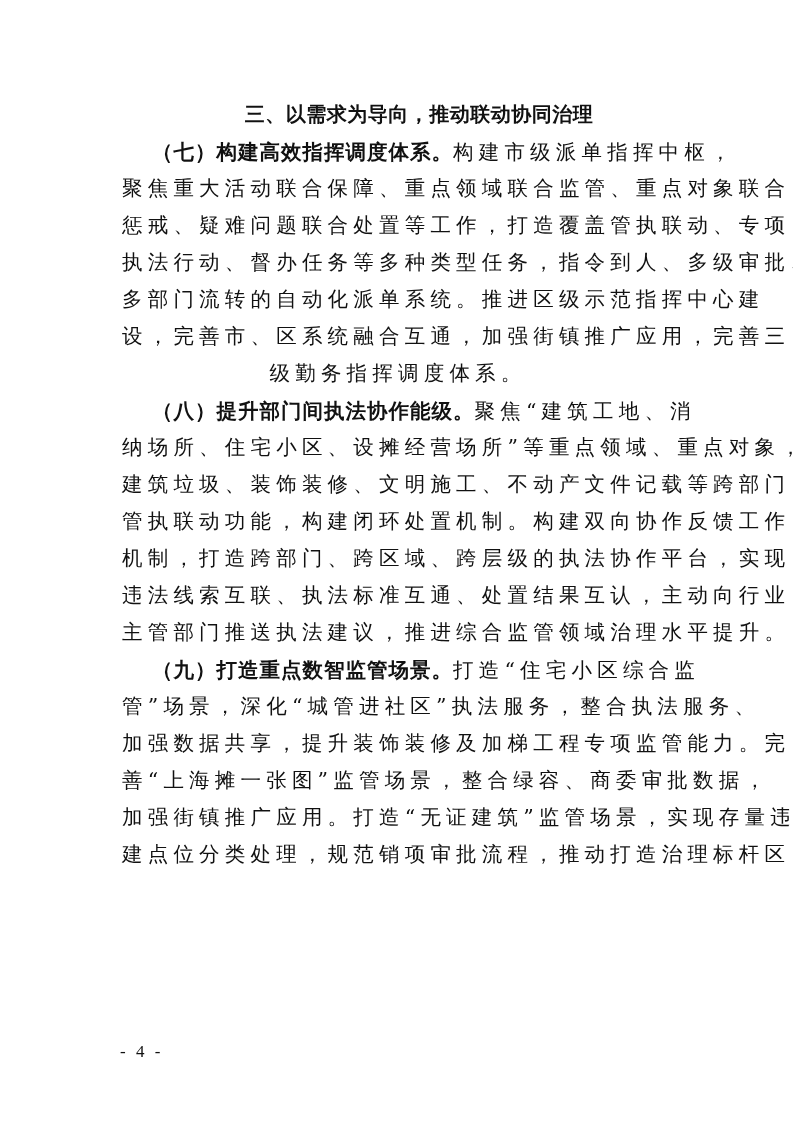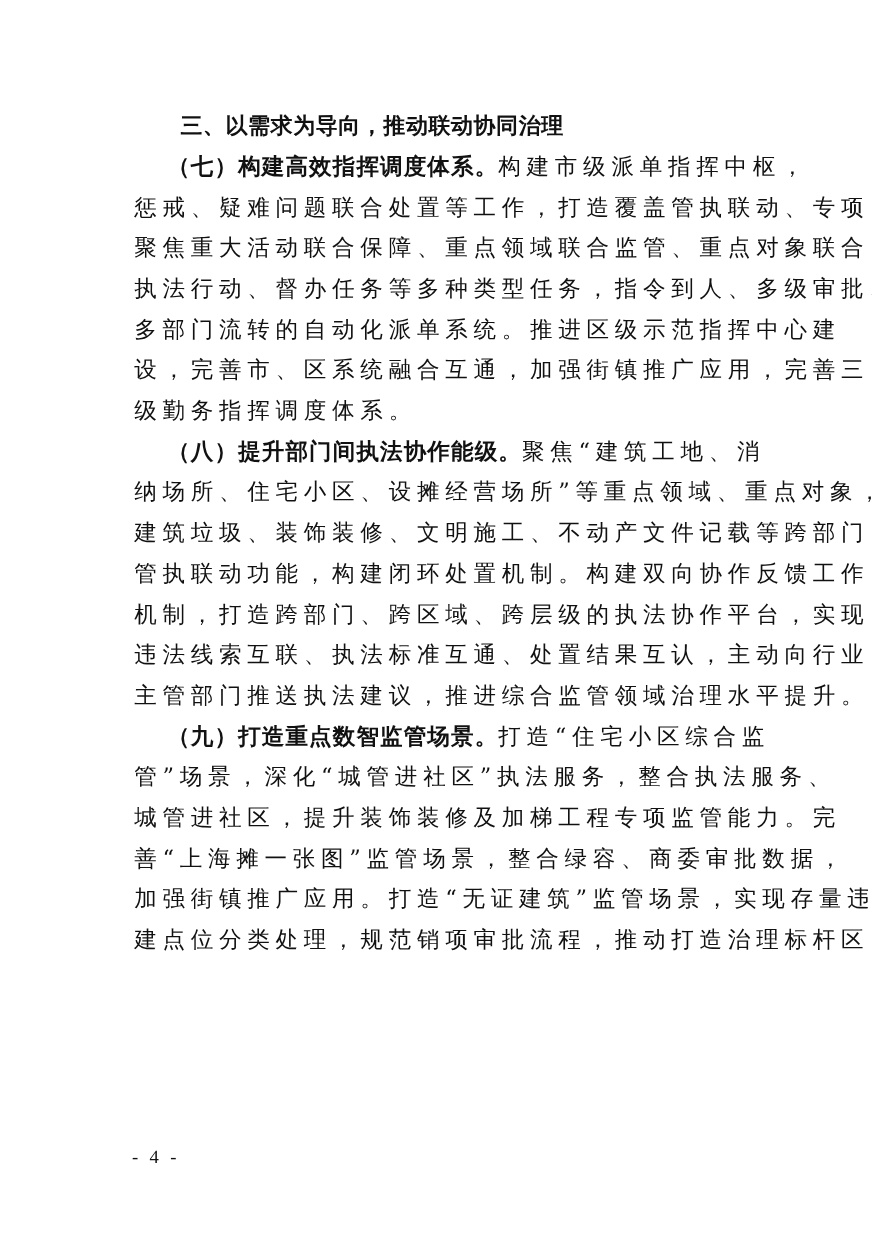--- a/index.html
+++ b/index.html
@@ -2,55 +2,55 @@
 <html><head>
 <meta charset="utf-8">
 <style>
   html, body { margin:0; padding:0; background:#ffffff; }
   body { width:793px; height:1122px; position:relative; overflow:hidden; color:#111; }
   .page { position:absolute; left:0; top:0; width:793px; height:1122px; background:#fff; }
   .content { position:absolute; left:122px; top:96px; width:552px; }
   .line {
     height:37px; line-height:37px;
     font-family: "DejaVu Serif", "Liberation Serif", serif;
-    font-size:20.5px; letter-spacing:5.2px; white-space:nowrap;
+    font-size:20.5px; letter-spacing:5.2px; white-space:nowrap;text-align:center;
   }
   .heading { font-family: "DejaVu Sans", "Liberation Sans", sans-serif; font-weight:bold; letter-spacing:0.5px; padding-left:42px; font-size:20px; }
   .indent { padding-left:30px; }
   .bold { font-family: Liberation Sans, sans-serif; font-weight:bold; letter-spacing:1px; }
   .pagenum {
     position:absolute; left:120px; top:1042px;
     font-family: "Liberation Serif", "DejaVu Serif", serif; font-size:17px; letter-spacing:3px;
   }
 </style>
 </head>
 <body>
 
 <div class="page">
   <div class="content">
     <div class="line heading">三、以需求为导向，推动联动协同治理</div>
 
     <div class="line indent"><span class="bold">（七）构建高效指挥调度体系。</span><span>构建市级派单指挥中枢，</span></div>
+    <div class="line">聚焦重大活动联合保障、重点领域联合监管、重点对象联合</div>
     <div class="line">惩戒、疑难问题联合处置等工作，打造覆盖管执联动、专项</div>
-    <div class="line">聚焦重大活动联合保障、重点领域联合监管、重点对象联合</div>
     <div class="line">执法行动、督办任务等多种类型任务，指令到人、多级审批、</div>
     <div class="line">多部门流转的自动化派单系统。推进区级示范指挥中心建</div>
     <div class="line">设，完善市、区系统融合互通，加强街镇推广应用，完善三</div>
     <div class="line">级勤务指挥调度体系。</div>
 
     <div class="line indent"><span class="bold">（八）提升部门间执法协作能级。</span><span>聚焦“建筑工地、消</span></div>
     <div class="line">纳场所、住宅小区、设摊经营场所”等重点领域、重点对象，</div>
     <div class="line">建筑垃圾、装饰装修、文明施工、不动产文件记载等跨部门</div>
     <div class="line">管执联动功能，构建闭环处置机制。构建双向协作反馈工作</div>
     <div class="line">机制，打造跨部门、跨区域、跨层级的执法协作平台，实现</div>
     <div class="line">违法线索互联、执法标准互通、处置结果互认，主动向行业</div>
     <div class="line">主管部门推送执法建议，推进综合监管领域治理水平提升。</div>
 
     <div class="line indent"><span class="bold">（九）打造重点数智监管场景。</span><span>打造“住宅小区综合监</span></div>
     <div class="line">管”场景，深化“城管进社区”执法服务，整合执法服务、</div>
-    <div class="line">城管进社区，提升装饰装修及加梯工程专项监管能力。完</div>
+    <div class="line">加强数据共享，提升装饰装修及加梯工程专项监管能力。完</div>
     <div class="line">善“上海摊一张图”监管场景，整合绿容、商委审批数据，</div>
     <div class="line">加强街镇推广应用。打造“无证建筑”监管场景，实现存量违</div>
     <div class="line">建点位分类处理，规范销项审批流程，推动打造治理标杆区</div>
   </div>
 
   <div class="pagenum">- 4 -</div>
 </div>
 
 </body></html>

